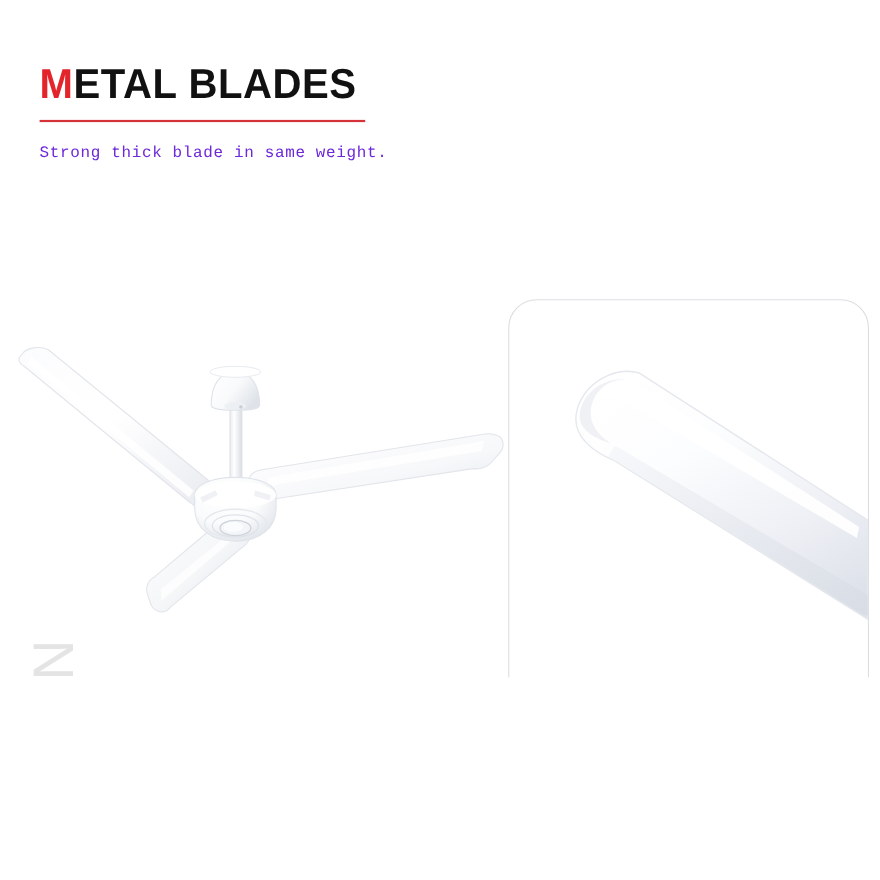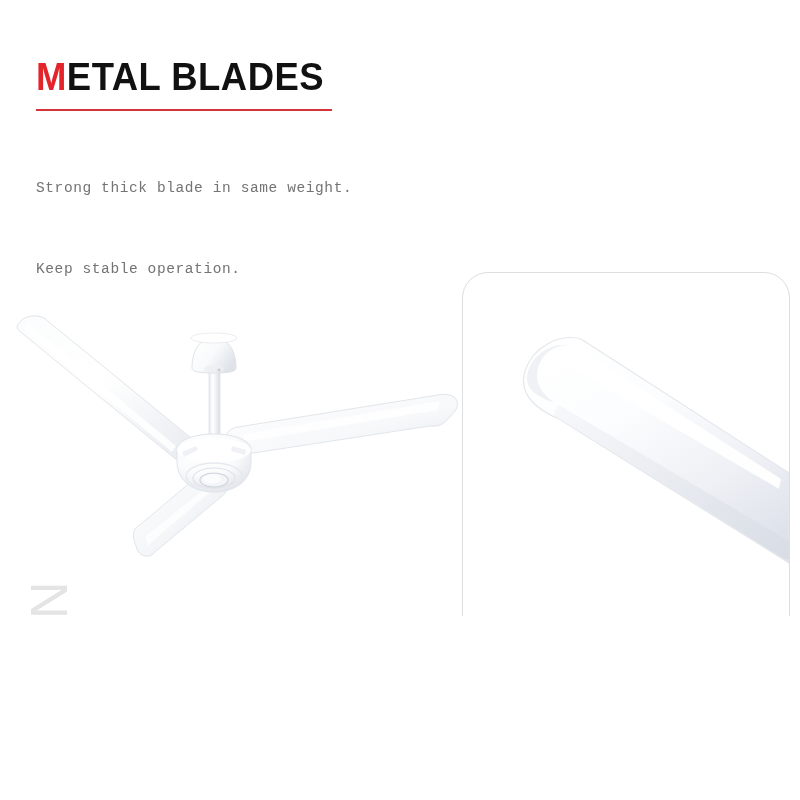--- a/index.html
+++ b/index.html
@@ -59,24 +59,23 @@
   .body-copy {
     position: absolute;
     left: 36px;
     top: 124px;
     width: 520px;
   }
   .body-line {
     font-family: "Liberation Mono", "DejaVu Sans Mono", monospace;
     font-size: 14.5px;
     letter-spacing: 0.6px;
-    color: #737373;
+    color: #6d28d9;
     line-height: 33px;
     white-space: nowrap;
-    margin-top: 48px;
   }
   .unit-sup {
     font-size: 9px;
     vertical-align: super;
     letter-spacing: 0;
   }
 
   
   .fan-photo {
     position: absolute;
@@ -139,21 +138,20 @@
 
 <div id="stage">
 
   <div class="heading-block">
     <h1 class="headline"><span class="accent-letter">M</span><span>ETAL BLADES</span></h1>
     <div class="headline-rule"></div>
   </div>
 
   <div class="body-copy">
     <div class="body-line">Strong thick blade in same weight.</div>
-    <div class="body-line">Keep stable operation.</div>
   </div>
 
   <div class="fan-photo">
     <svg width="470" height="300" viewBox="0 0 470 300" xmlns="http://www.w3.org/2000/svg">
       <defs>
         <linearGradient id="bladeGradL" x1="0" y1="0" x2="1" y2="1">
           <stop offset="0%" stop-color="#fbfcfd"></stop>
           <stop offset="45%" stop-color="#ffffff"></stop>
           <stop offset="100%" stop-color="#e7eaef"></stop>
         </linearGradient>

